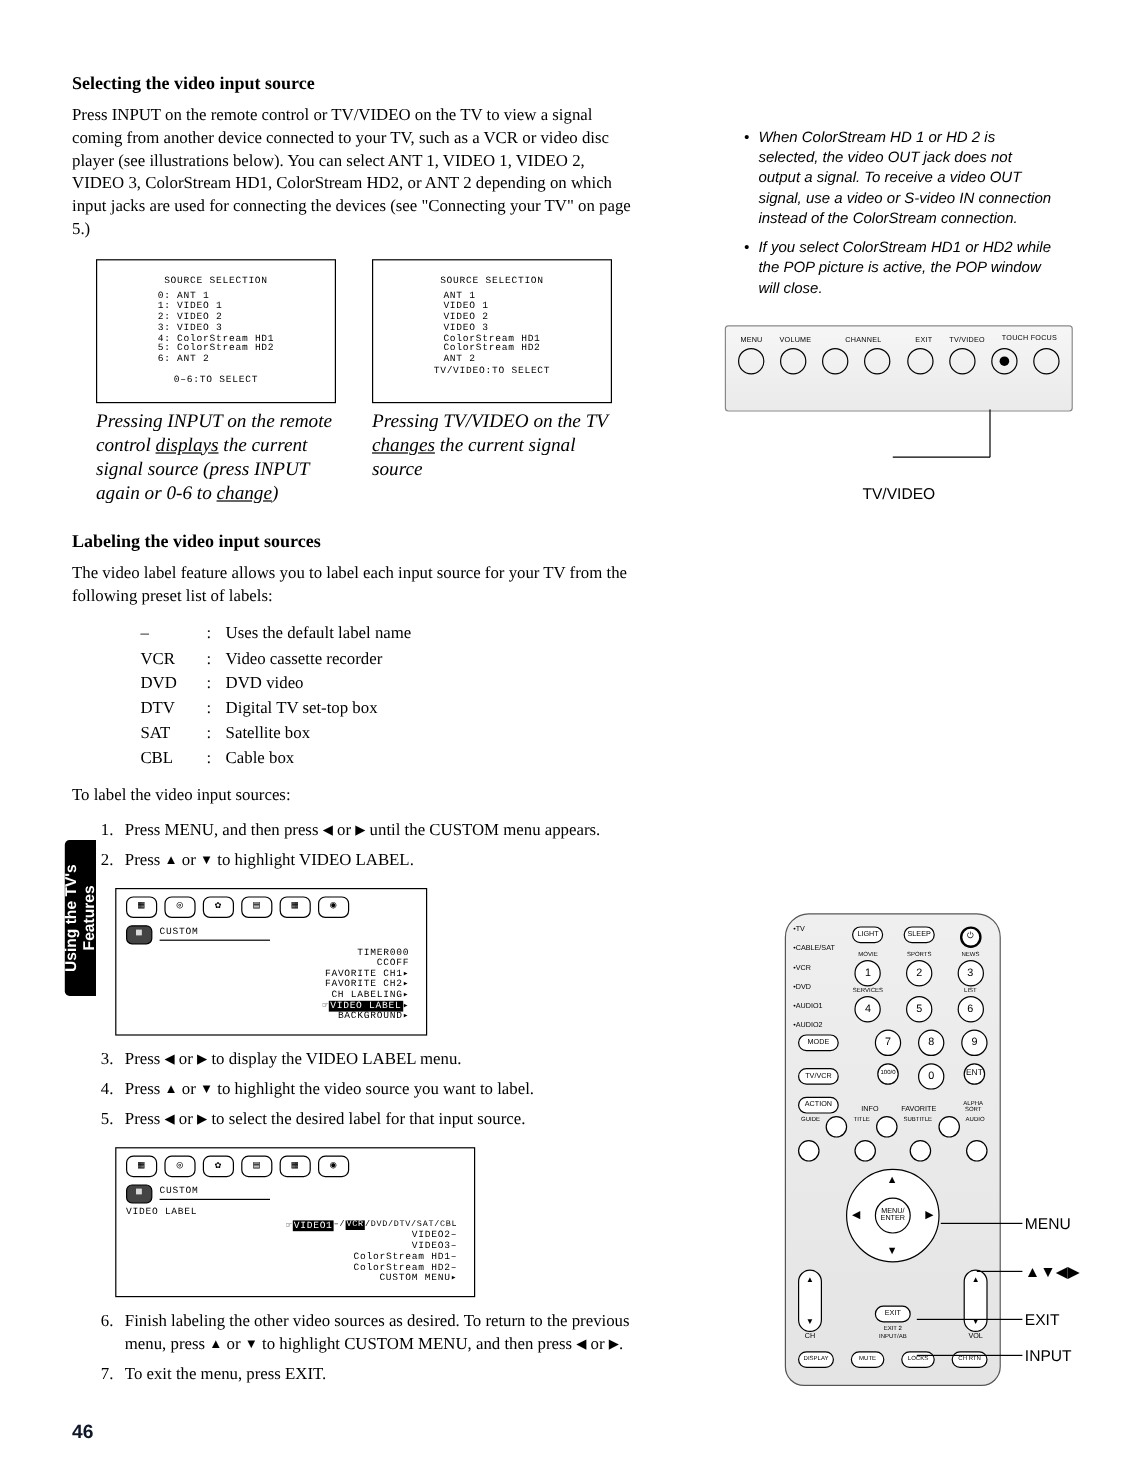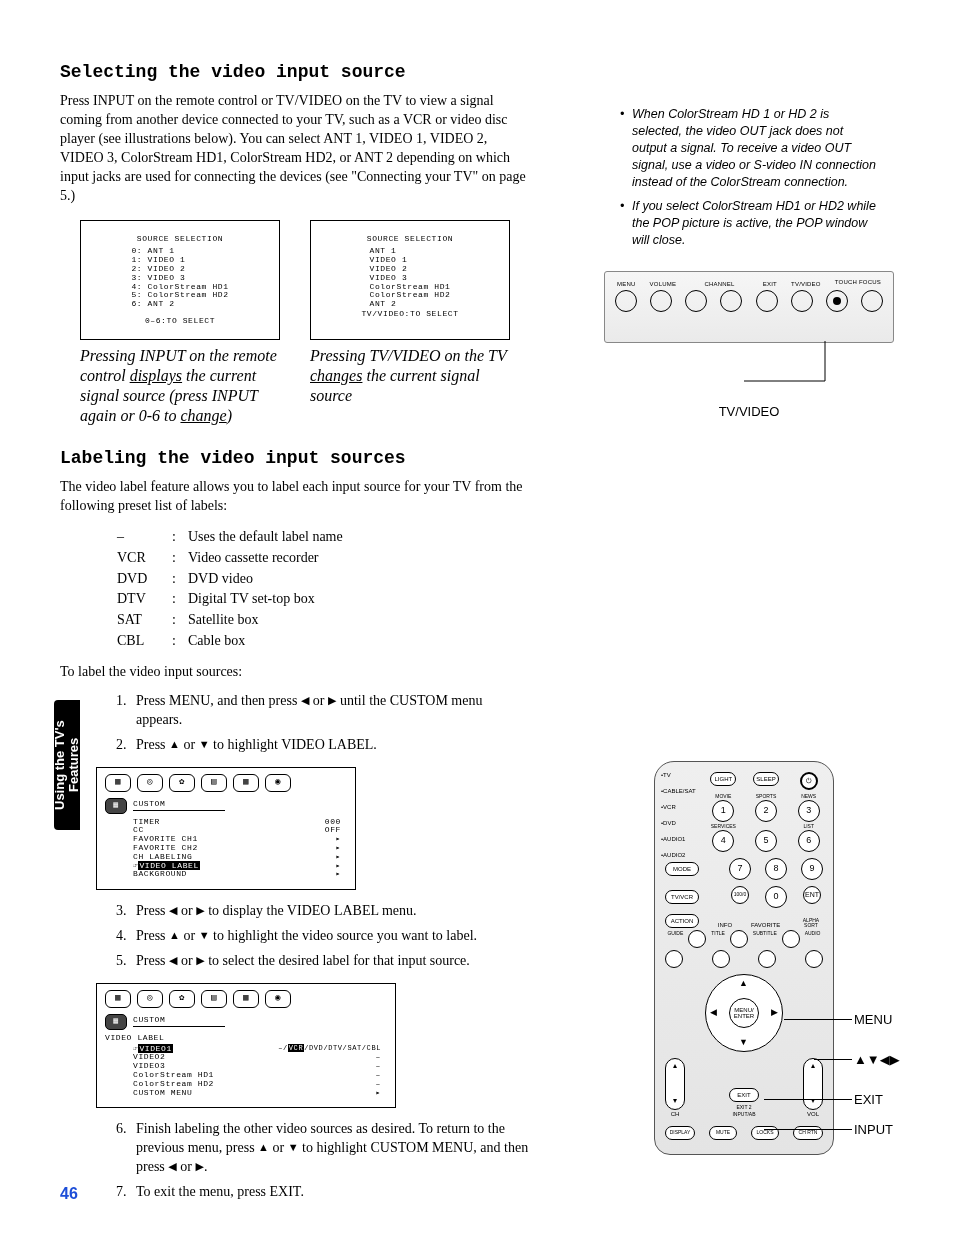--- a/index.html
+++ b/index.html
@@ -9,21 +9,21 @@
     line-height: 1.35;
     color: #000;
     background: #fff;
     width: 954px;
     height: 1235px;
     position: relative;
     padding: 60px 60px 40px 60px;
   }
   .main-col { width: 470px; float: left; }
   .side-col { width: 290px; float: right; margin-top: 30px; }
-  h2 { font-family: Liberation Mono, monospace; font-weight: bold; font-size: 18px; margin-bottom: 8px; }
+  h2 { font-family: Liberation Serif, serif; font-weight: bold; font-size: 15px; margin-bottom: 8px; }
   p { margin-bottom: 10px; }
   .osd-row { display: flex; gap: 30px; margin: 14px 0 6px 20px; }
   .osd-box {
     border: 1px solid #000;
     width: 200px;
     height: 120px;
     padding-top: 14px;
     font-family: 'Courier New', monospace;
     font-size: 8px;
     letter-spacing: 0.6px;
@@ -31,38 +31,38 @@
     line-height: 1.1;
   }
   .osd-box .list { text-align: left; display: inline-block; margin-top: 4px; }
   .caption { font-style: italic; font-size: 16px; width: 200px; line-height: 1.25; }
   .cap-row { display: flex; gap: 30px; margin: 4px 0 20px 20px; }
   .cap-row u { text-decoration: underline; }
   .label-table { margin-left: 55px; margin-bottom: 10px; }
   .label-table td:first-child { width: 53px; }
   .label-table td:nth-child(2) { width: 14px; }
   ol { margin-left: 38px; margin-bottom: 12px; }
-  ol li { padding-left: 6px; margin-bottom: 6px; margin-left: 32px; }
+  ol li { padding-left: 6px; margin-bottom: 6px; }
   .tri { font-size: 11px; position: relative; top: -1px; }
   .menu-box {
     border: 1px solid #000;
     width: 260px;
     margin: 8px 0 12px 36px;
     font-family: 'Courier New', monospace;
     font-size: 8px;
     letter-spacing: 0.6px;
     line-height: 1.1;
     padding: 6px 8px 10px 8px;
   }
   .menu-icons { display: flex; gap: 6px; margin-bottom: 6px; }
   .menu-icons span { border: 1.4px solid #000; border-radius: 6px; width: 26px; height: 18px; display: inline-flex; align-items: center; justify-content: center; font-size: 9px; }
   .menu-head { display: flex; align-items: center; gap: 6px; margin: 2px 0 4px 0; }
   .menu-head .sq { border: 1.4px solid #000; border-radius: 5px; background: #444; color: #fff; width: 22px; height: 16px; display: inline-flex; align-items: center; justify-content: center; font-size: 8px; }
   .menu-head .ttl { border-bottom: 1px solid #000; padding-bottom: 1px; padding-right: 60px; }
-  .menu-box .row { display: flex; justify-content: space-between; padding-right: 6px; margin-left: 28px; }
+  .menu-box .row { display: flex; justify-content: flex-end; padding-right: 6px; }
   .hl { background: #000; color: #fff; padding: 0 1px; }
   .note-head { font-family: Arial, Helvetica, sans-serif; font-weight: bold; font-style: italic; font-size: 13px; margin-bottom: 6px; }
   .note-list { list-style: none; margin: 16px; font-style: italic; font-size: 12.5px; font-family: Arial, Helvetica, sans-serif; line-height: 1.35; }
   .note-list li { margin-bottom: 8px; position: relative; padding-left: 12px; }
   .note-list li::before { content: "•"; position: absolute; left: 0; }
   .panel {
     border: 1.5px solid #888;
     border-radius: 3px;
     height: 72px;
     margin-top: 22px;
@@ -128,21 +128,21 @@
     line-height: 1.1;
     border-radius: 0 4px 4px 0;
   }
   .pagenum {
     position: absolute;
     left: 60px;
     bottom: 30px;
     font-family: Arial, Helvetica, sans-serif;
     font-weight: bold;
     font-size: 16px;
-    color: #1d4ed8;
+    color: #0f172a;
   }
 </style>
 </head>
 <body>
 
 <div class="sidebar-tab">Using the TV's Features</div>
 
 <div class="main-col">
   <h2>Selecting the video input source</h2>
   <p>Press INPUT on the remote control or TV/VIDEO on the TV to view a signal coming from another device connected to your TV, such as a VCR or video disc player (see illustrations below). You can select ANT 1, VIDEO 1, VIDEO 2, VIDEO 3, ColorStream HD1, ColorStream HD2, or ANT 2 depending on which input jacks are used for connecting the devices (see "Connecting your TV" on page 5.)</p>

